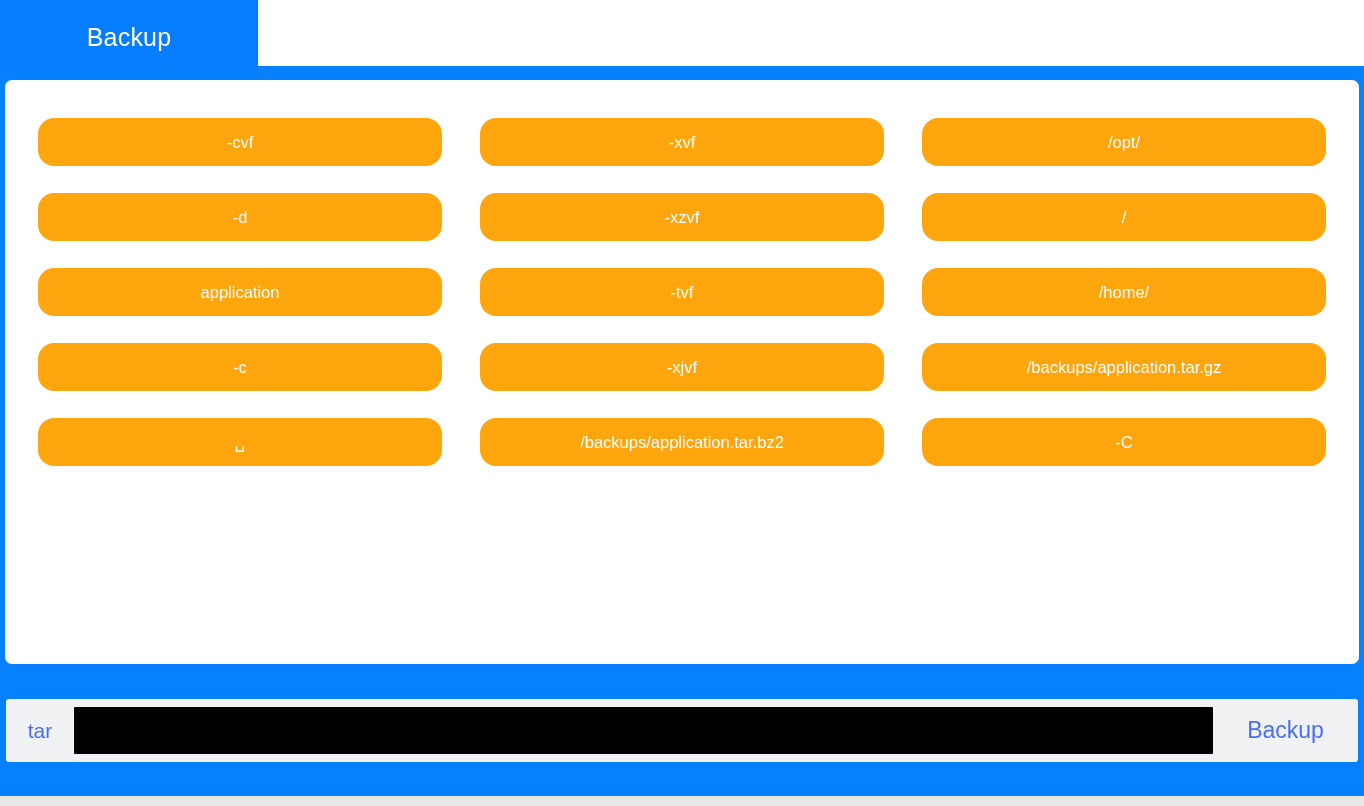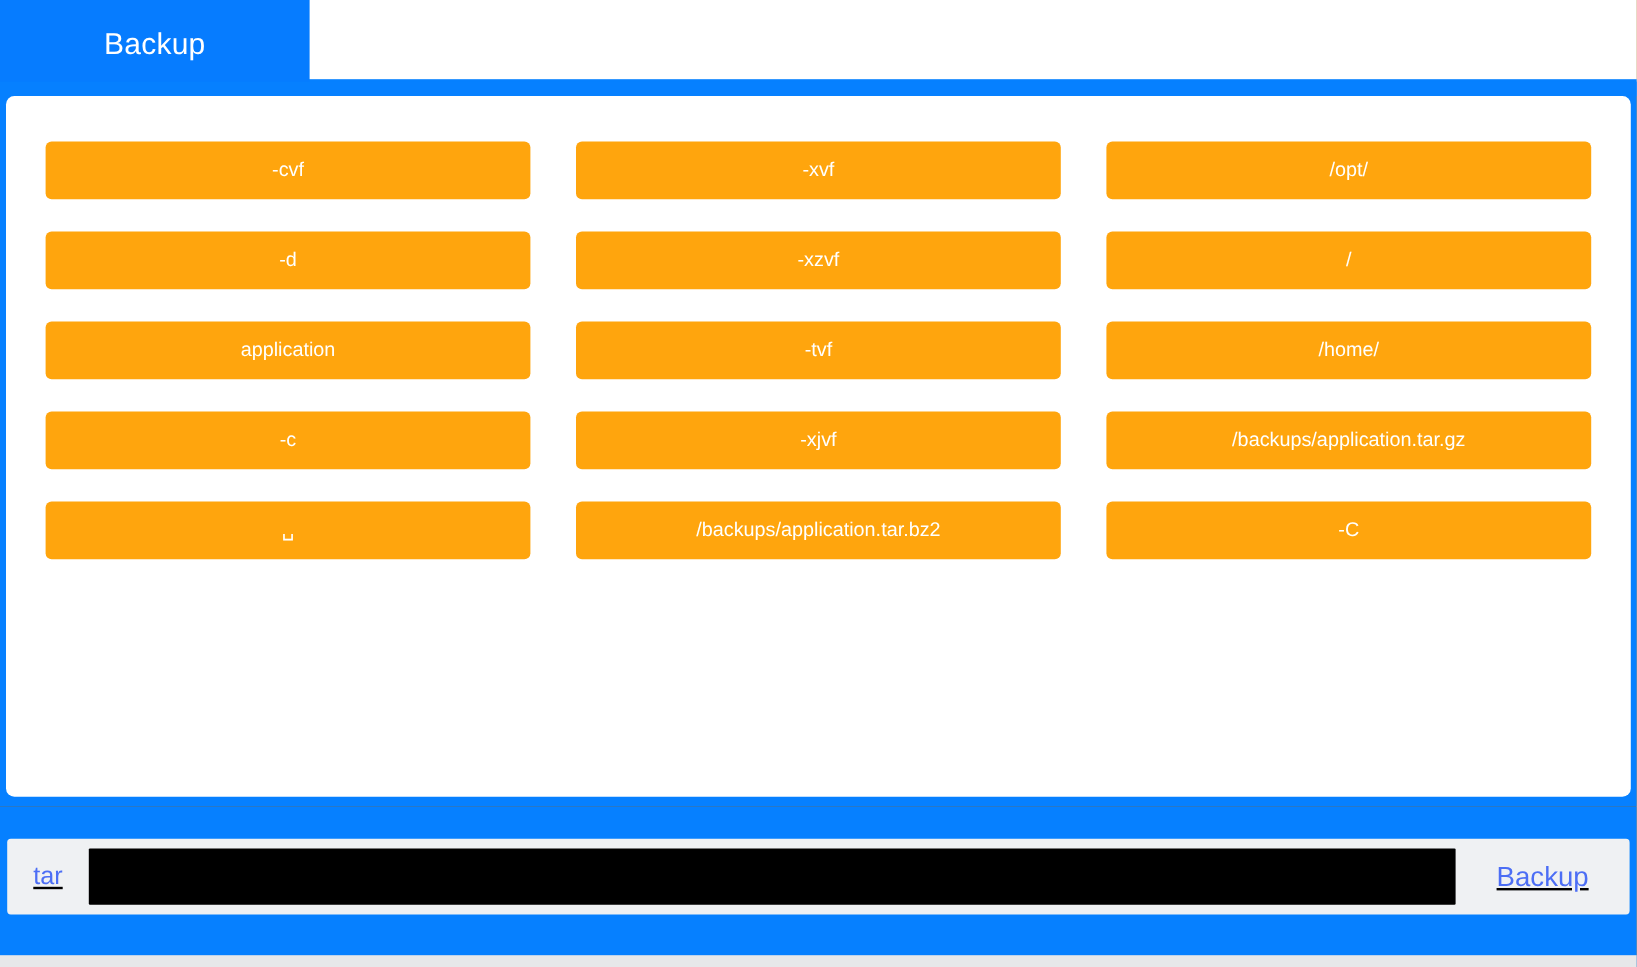--- a/index.html
+++ b/index.html
@@ -10,21 +10,21 @@
   body {
     width: 1364px;
     height: 806px;
     font-family: "Liberation Sans", "DejaVu Sans", sans-serif;
     overflow: hidden;
   }
   .app {
     position: relative;
     width: 1364px;
     height: 806px;
-    background: #a16207;
+    background: #0369a1;
     box-sizing: border-box;
   }
 
   
   .tabbar {
     position: absolute;
     left: 0;
     top: 0;
     width: 1364px;
     height: 80px;
@@ -94,21 +94,21 @@
   .grid {
     display: grid;
     grid-template-columns: repeat(3, 1fr);
     column-gap: 38px;
     row-gap: 27px;
   }
   .token-btn {
     height: 48px;
     background: #ffa50d;
     border: none;
-    border-radius: 5px;
+    border-radius: 16px;
     color: #ffffff;
     font-size: 16.5px;
     font-family: "Liberation Sans", "DejaVu Sans", sans-serif;
     display: flex;
     align-items: center;
     justify-content: center;
     cursor: pointer;
     padding: 0 8px;
     box-sizing: border-box;
     white-space: nowrap;
@@ -130,21 +130,20 @@
     left: 6px;
     top: 27px;
     width: 1352px;
     height: 63px;
     background: #eff1f3;
     border-radius: 3px;
     display: flex;
     align-items: center;
     box-sizing: border-box;
     padding: 0 0 0 0;
-    text-decoration: underline;
   }
   .cmd-prefix {
     width: 68px;
     min-width: 68px;
     text-align: center;
     color: #4c6ef5;
     font-size: 21px;
     user-select: none;
   }
   .cmd-input {

